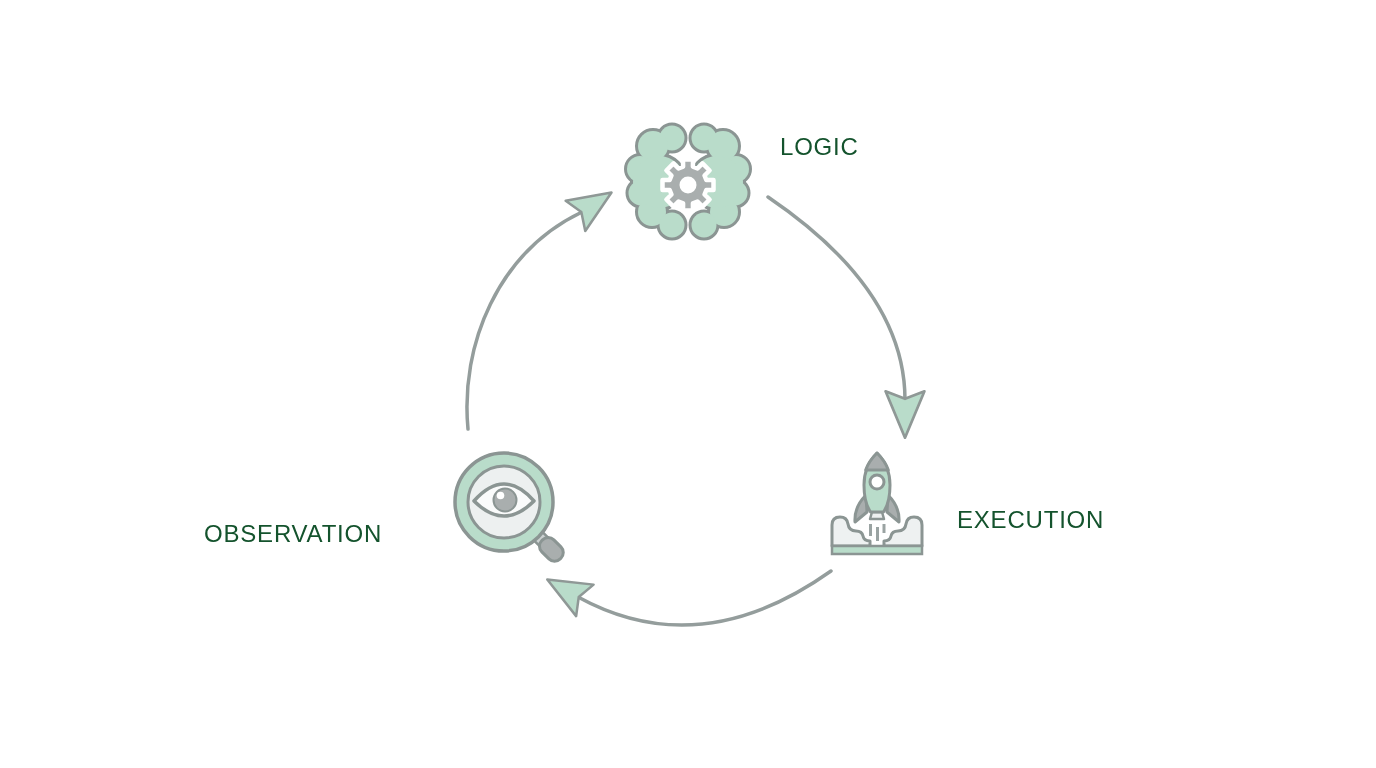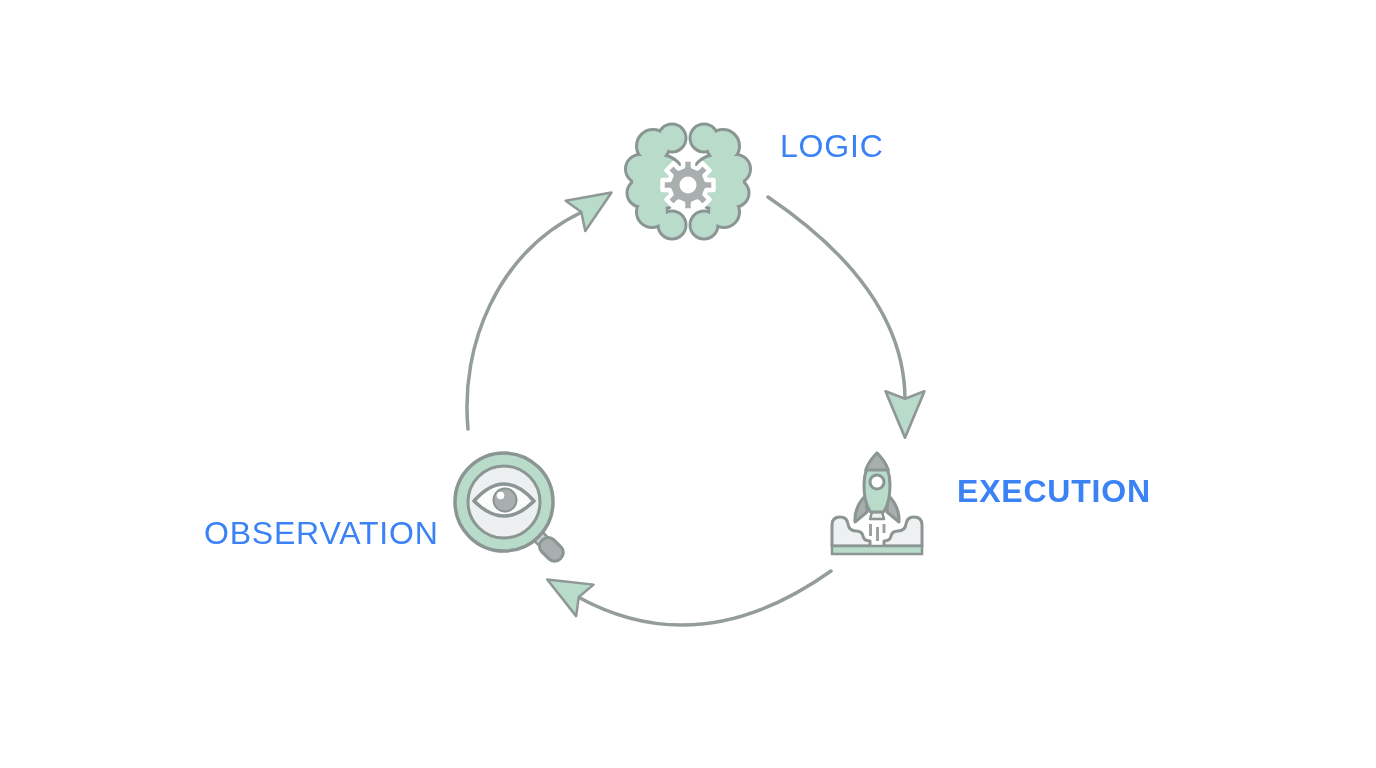--- a/index.html
+++ b/index.html
@@ -15,30 +15,30 @@
     background: #ffffff;
     overflow: hidden;
   }
   .stage svg {
     position: absolute;
     left: 0;
     top: 0;
   }
   .node-label {
     position: absolute;
-    font-size: 32px;
+    font-size: 24px;
     font-weight: 400;
     letter-spacing: 0.8px;
-    color: #3b82f6;
+    color: #14532d;
     line-height: 31px;
     white-space: nowrap;
     user-select: none;
   }
   .label-logic       { left: 780px; top: 131px; }
-  .label-execution   { left: 957px; top: 476px; font-weight: bold; }
+  .label-execution   { left: 957px; top: 504px; }
   .label-observation { left: 204px; top: 518px; }
 </style>
 </head>
 <body>
 
 <div class="stage">
 
   <svg width="1376" height="768" viewBox="0 0 1376 768">
 
     <defs>

